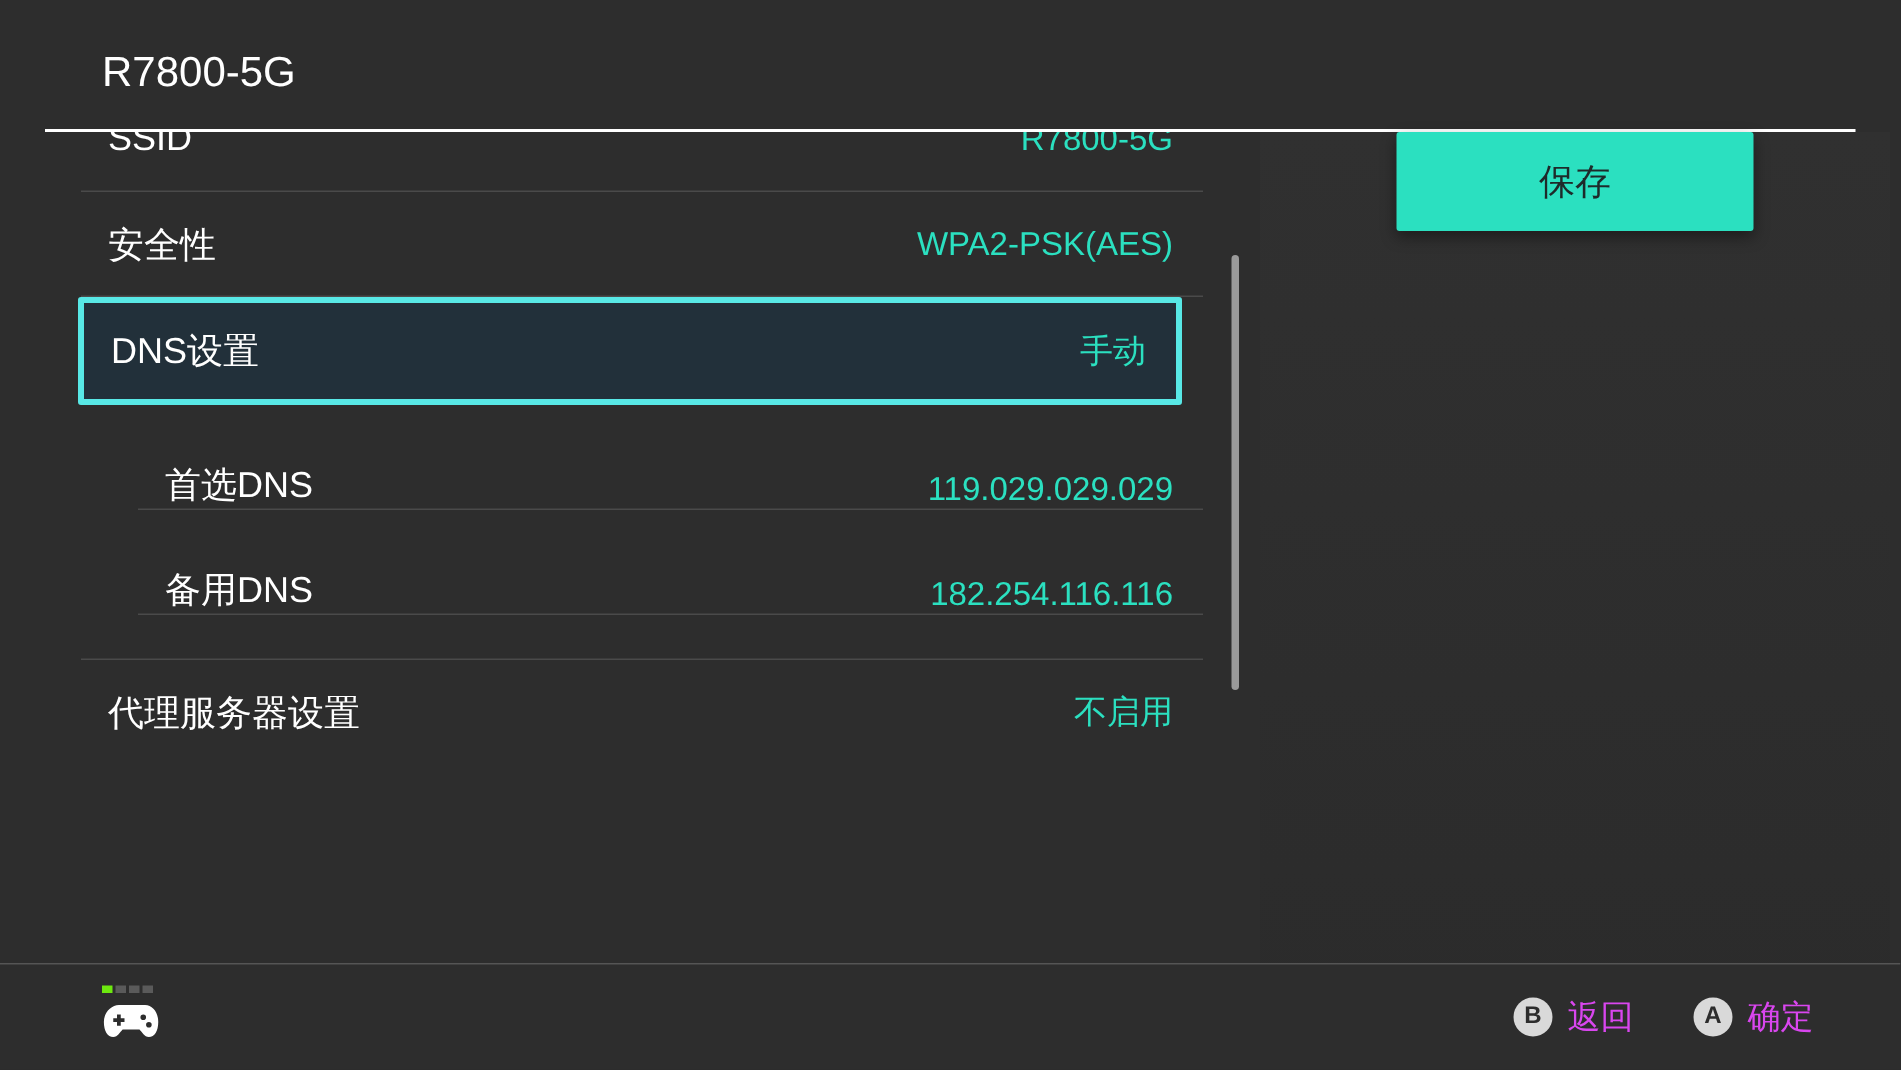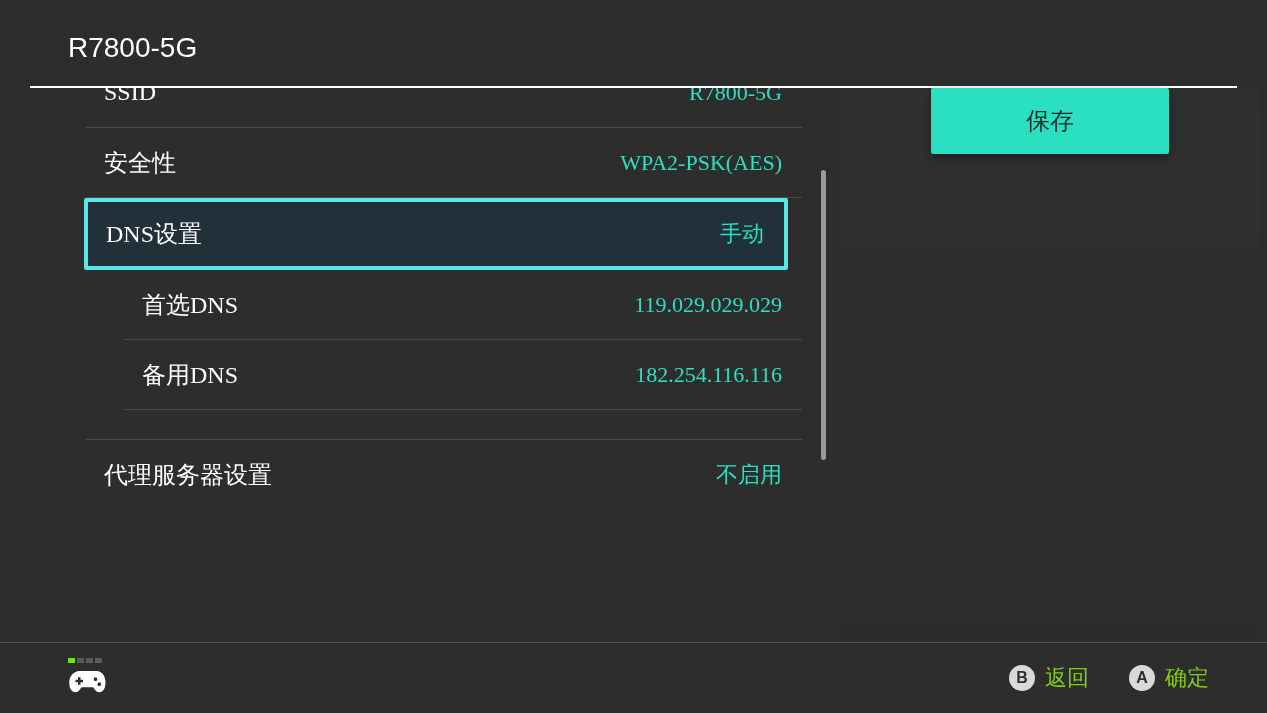--- a/index.html
+++ b/index.html
@@ -28,41 +28,41 @@
     background: #fff;
     margin: 0 30px;
   }
   .content {
     position: relative;
     display: flex;
     height: 554px;
   }
   .list {
     width: 840px;
-    padding-left: 86px;
+    padding-left: 54px;
     padding-right: 0;
     overflow: hidden;
     position: relative;
-    font-family: Liberation Serif, serif;
   }
   .list-inner {
     position: relative;
     top: -30px; 
   }
   .row {
     height: 70px;
     display: flex;
     align-items: center;
     justify-content: space-between;
     padding: 0 20px 0 18px;
     border-bottom: 1px solid #4a4a4a;
     margin-right: 38px;
   }
   .row.indented {
     margin-left: 38px;
+    align-items: flex-end;
   }
   .row.selected {
     border: 4px solid #58e8e6;
     border-radius: 2px;
     background: #22303a;
     margin-left: -2px;
     margin-right: 52px;
     height: 72px;
   }
   .row .label {
@@ -164,21 +164,21 @@
     background: #d9d9d9;
     color: #2d2d2d;
     display: flex;
     align-items: center;
     justify-content: center;
     font-size: 16px;
     font-weight: 700;
   }
   .hint-label {
     font-size: 22px;
-    color: #84cc16;
+    color: #d946ef;
   }
 </style>
 </head>
 <body>
 
 <div class="header">
   <div class="header-title">R7800-5G</div>
 </div>
 <div class="header-divider"></div>
 

